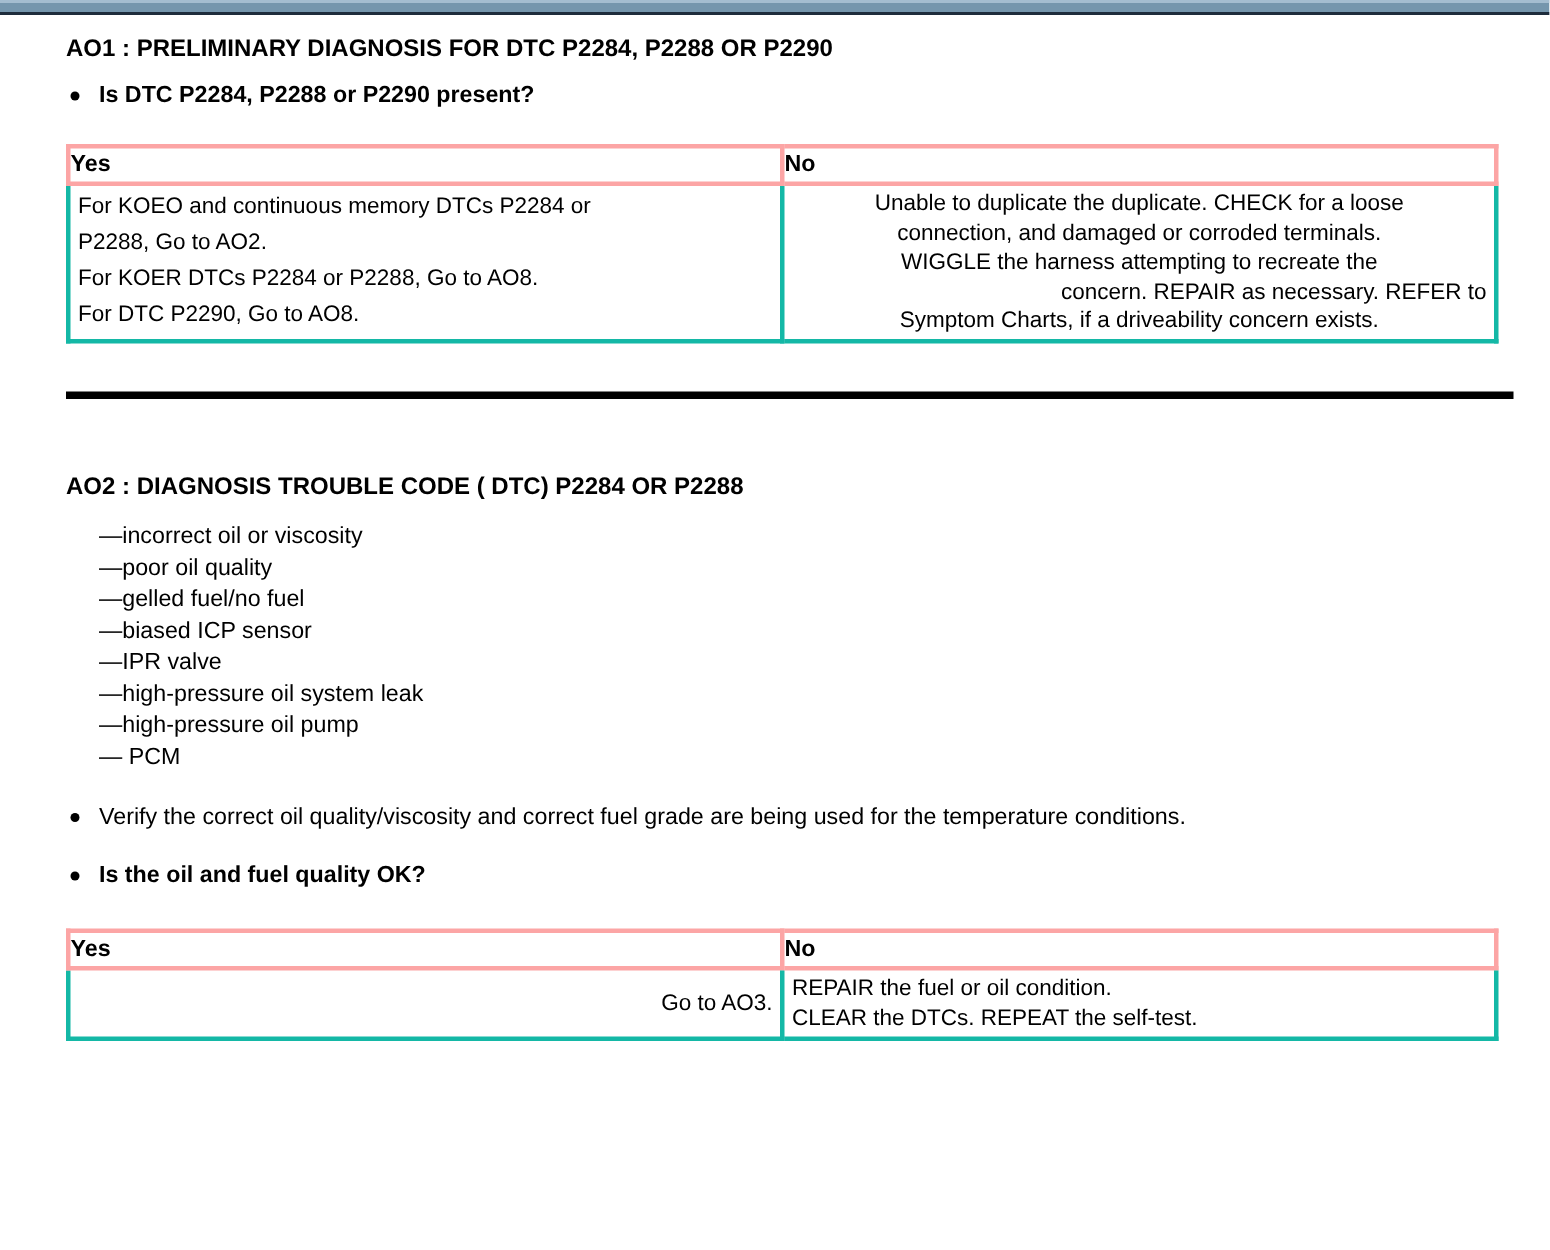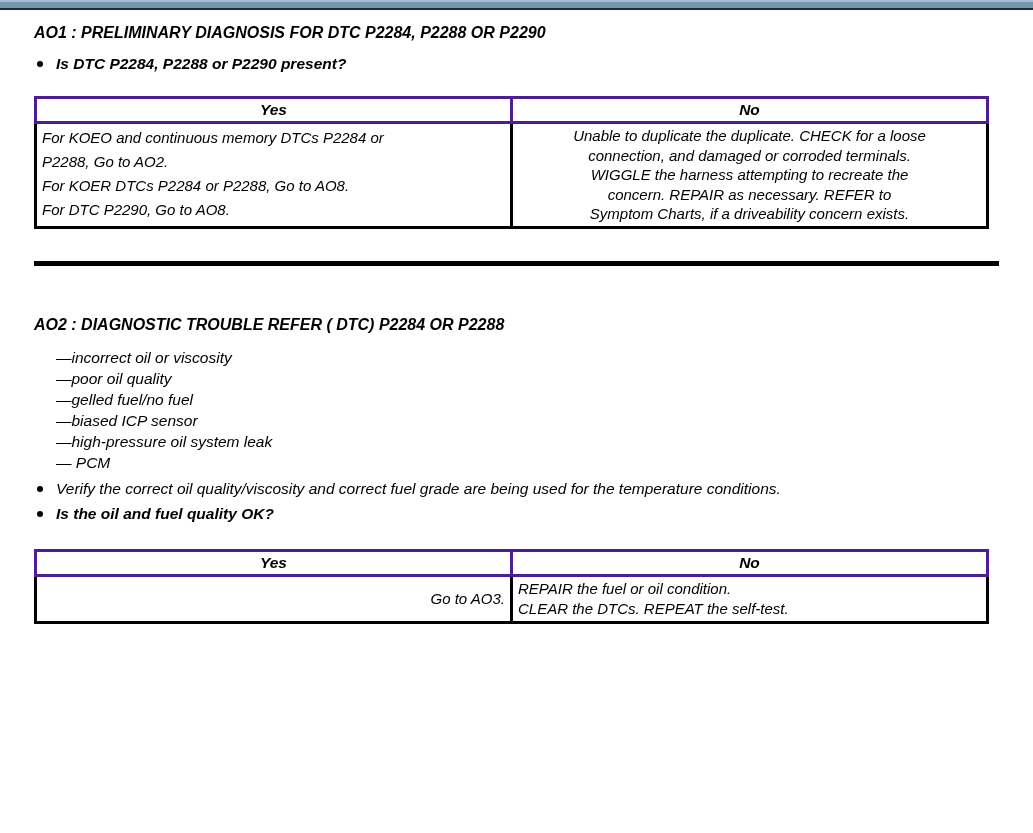--- a/index.html
+++ b/index.html
@@ -12,23 +12,22 @@
     font-family: "Liberation Sans", sans-serif;
     color: #000000;
   }
   .topbar {
     height: 6px;
     background: #7596ad;
     border-top: 2px solid #a4bdd0;
     border-bottom: 2px solid #1e2c3c;
   }
   .page {
-    padding-left: 34px;
+    padding-left: 44px;
     padding-right: 0;
-    font-style: italic;
   }
   .section-title {
     margin: 0;
     padding-top: 14px;
     font-size: 16px;
     line-height: 18px;
     font-weight: bold;
   }
   .section-title.ao2 { padding-top: 50px; }
 
@@ -47,47 +46,47 @@
     height: 6px;
     border-radius: 50%;
     background: #000;
     margin: 6px 13px 0 3px;
   }
   .cause-list {
     margin-left: 22px;
     font-size: 15.5px;
     line-height: 21px;
   }
-  .single-bullet { margin-top: 7px; margin-bottom: 0; }
+  .single-bullet { margin-top: 21px; margin-bottom: 0; }
 
   table.decision-table {
     border-collapse: collapse;
     table-layout: fixed;
     width: 955px;
     background: #fff;
   }
   table.decision-table.t1 { margin-top: 23px; }
   table.decision-table.t2 { margin-top: 26px; }
   .decision-table th {
-    border: 3px solid #4c1d95;
+    border: 3px solid #fca5a5;
     font-size: 15.5px;
     font-weight: bold;
-    text-align: center;
+    text-align: left;
     height: 22px;
     padding: 0;
   }
   .decision-table td {
-    border: 3px solid #000000;
+    border: 3px solid #14b8a6;
     font-size: 15px;
     vertical-align: top;
     padding: 2px 5px;
   }
   td.yes-cell-1 { line-height: 24px; }
   td.no-cell-1  { line-height: 19.5px; text-align: center; }
-  td.no-cell-1 .flush-left { text-align: center; }
+  td.no-cell-1 .flush-left { text-align: right; }
   td.yes-cell-2 { text-align: right; vertical-align: middle; line-height: 20px; }
   td.no-cell-2  { line-height: 20px; }
 
   .divider {
     margin-top: 32px;
     margin-left: 0;
     width: 965px;
     height: 5px;
     background: #000;
   }
@@ -130,30 +129,32 @@
           <div>Symptom Charts, if a driveability concern exists.</div>
         </td>
       </tr>
     </tbody>
       </table>
 
     <div class="divider"></div>
   </div>
 
   <div>
-    <div class="section-title ao2">AO2 : DIAGNOSTIC TROUBLE REFER ( DTC) P2284 OR P2288</div>
+    <div class="section-title ao2">AO2 : DIAGNOSIS TROUBLE CODE ( DTC) P2284 OR P2288</div>
 
     <div class="bullet-list">
 
       <div class="cause-list">
         <div>—incorrect oil or viscosity</div>
         <div>—poor oil quality</div>
         <div>—gelled fuel/no fuel</div>
         <div>—biased ICP sensor</div>
+        <div>—IPR valve</div>
         <div>—high-pressure oil system leak</div>
+        <div>—high-pressure oil pump</div>
         <div>— PCM</div>
       </div>
 
       <div class="bullet-item single-bullet">
         <span class="dot"></span>
         <span>Verify the correct oil quality/viscosity and correct fuel grade are being used for the temperature conditions.</span>
       </div>
       <div class="bullet-item single-bullet bold">
         <span class="dot"></span>
         <span>Is the oil and fuel quality OK?</span>

